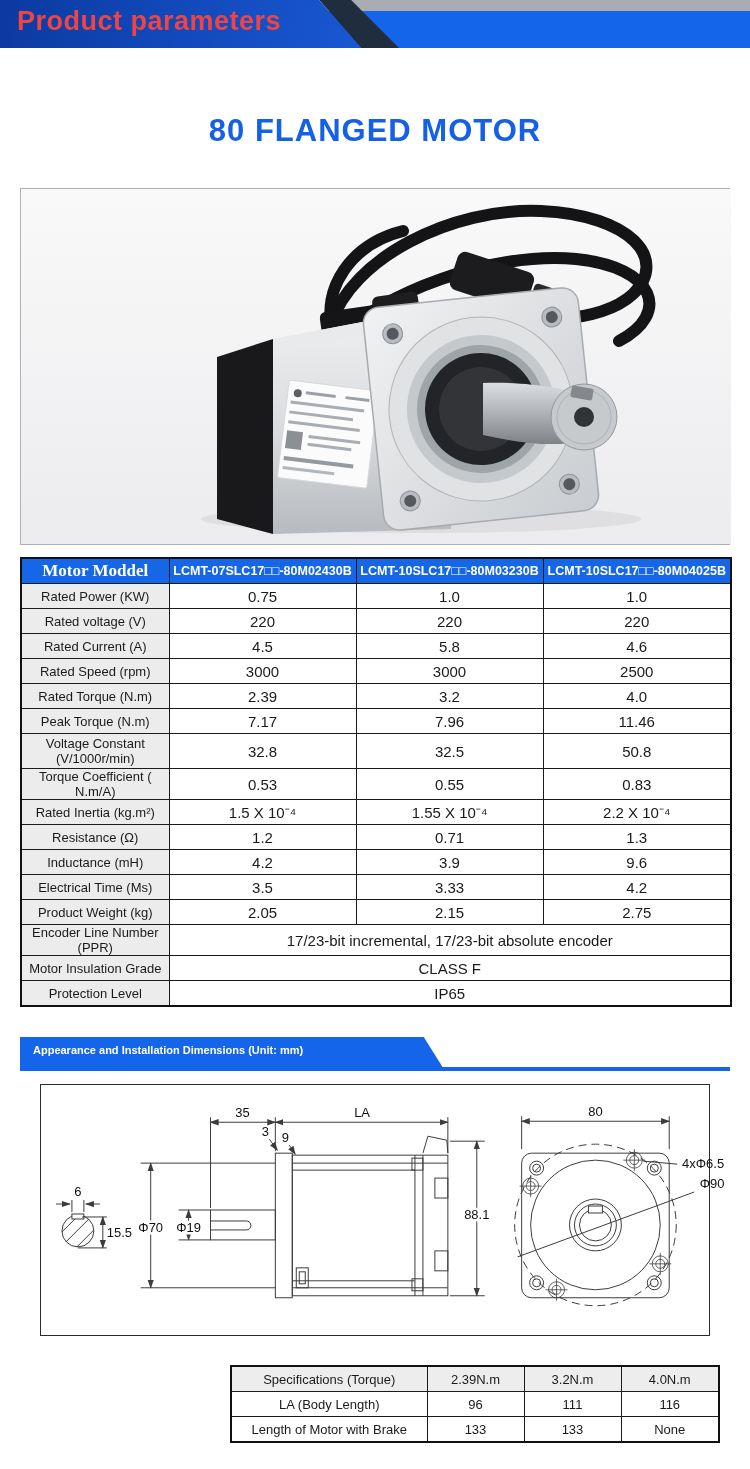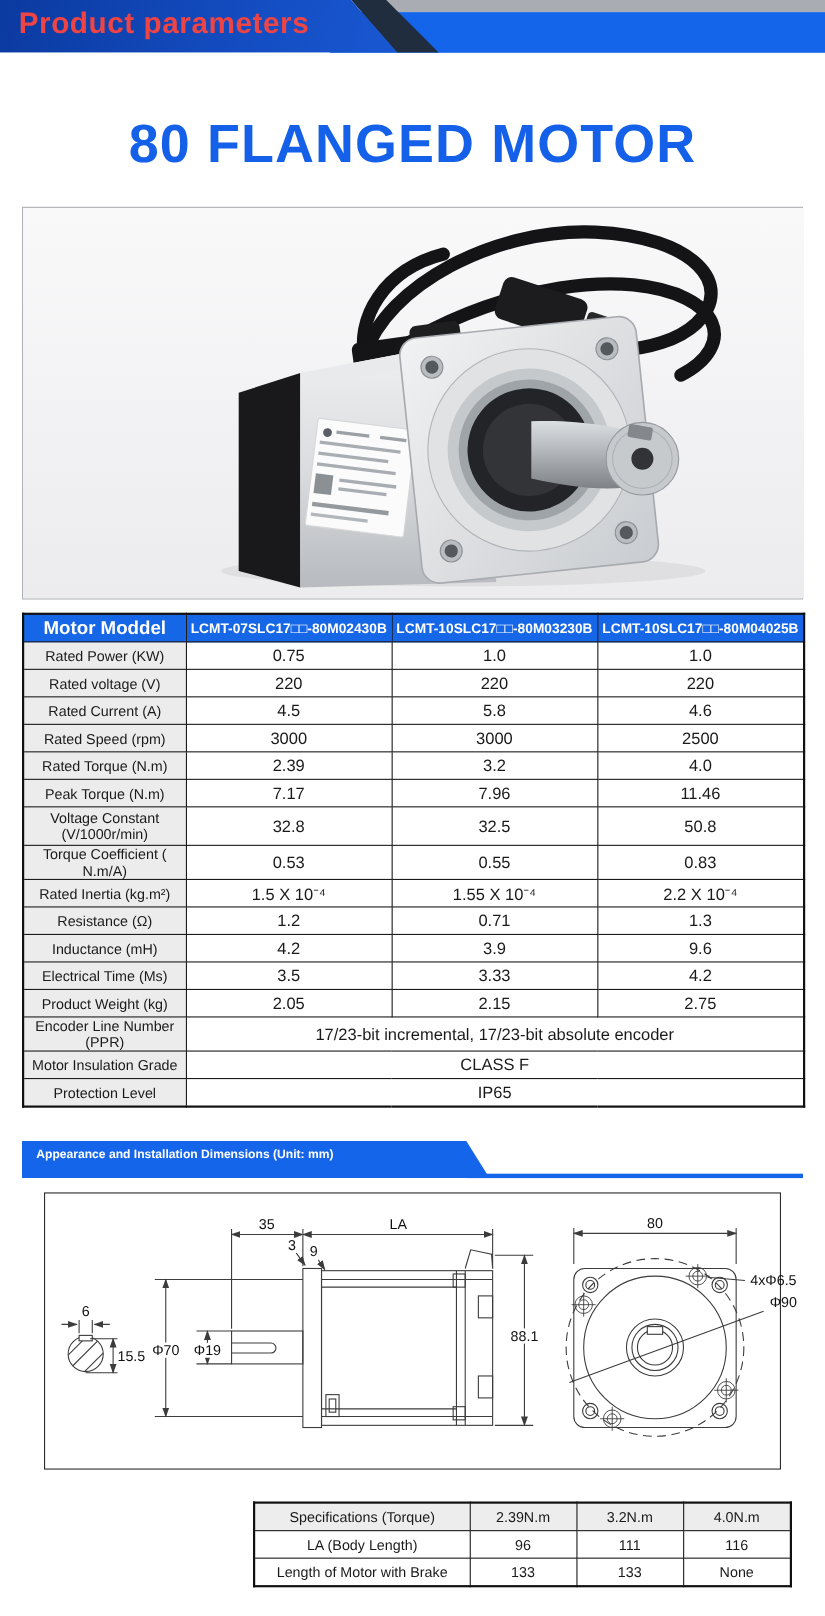--- a/index.html
+++ b/index.html
@@ -9,30 +9,30 @@
   .tb-gray{position:absolute;left:347px;top:0;width:403px;height:11px;background:#a9adb3;}
   .tb-blue{position:absolute;left:300px;top:11px;right:0;height:37px;background:#1565ea;}
   .tb-shadow{position:absolute;left:0;top:0;width:420px;height:48px;background:#1f2d3f;
     clip-path:polygon(76% 0,83.6% 0,95% 100%,86% 100%);}
   .tb-ribbon{position:absolute;left:0;top:0;width:420px;height:48px;
     background:linear-gradient(105deg,#0b3aa0 0%,#144dc2 55%,#1b5cd8 100%);
     clip-path:polygon(0 0,76% 0,86% 100%,0 100%);}
   .tb-title{position:absolute;left:17px;top:6px;color:#ef4444;font-size:27px;font-weight:bold;letter-spacing:.5px;}
   
   h1.page-title{margin:50px 0 0 0;height:62px;line-height:62px;text-align:center;
-    color:#1560e8;font-size:49px;font-weight:bold;letter-spacing:1px;}
+    color:#1560e8;font-size:31px;font-weight:bold;letter-spacing:1px;}
   .content{margin:0 20px;}
   
   .photo-box{margin-top:26px;border:1px solid #aeb1b5;height:355px;background:#f7f7f8;}
   
   table{border-collapse:collapse;}
   .spec{table-layout:fixed;width:710px;margin:12px auto 0;border:2px solid #111;}
   .spec th,.spec td{border:1px solid #1b1b1b;text-align:center;vertical-align:middle;padding:0;color:#1a1a1a;}
   .spec thead th{background:#1667e8;color:#ffffff;height:24px;}
-  .spec .corner{font-size:17px;font-weight:bold;}
+  .spec .corner{font-size:17px;font-weight:bold;font-family:Liberation Serif, serif;}
   .spec .model{font-size:12.5px;font-weight:bold;}
   .spec tbody th{background:#ececec;font-weight:normal;font-size:13px;height:24px;white-space:pre-line;}
   .spec tbody td{font-size:15px;}
   .spec tr.tall th{height:34px;}
   
   .sec-banner{position:relative;margin:30px 20px 0;height:34px;}
   .sec-shape{position:absolute;left:0;top:0;width:425px;height:34px;background:#1565ea;
     clip-path:polygon(0 0,95% 0,100% 100%,0 100%);}
   .sec-underline{position:absolute;left:404px;right:0;bottom:0;height:4px;background:#1565ea;}
   .sec-title{position:absolute;left:13px;top:7px;color:#fff;font-size:11px;font-weight:bold;}

